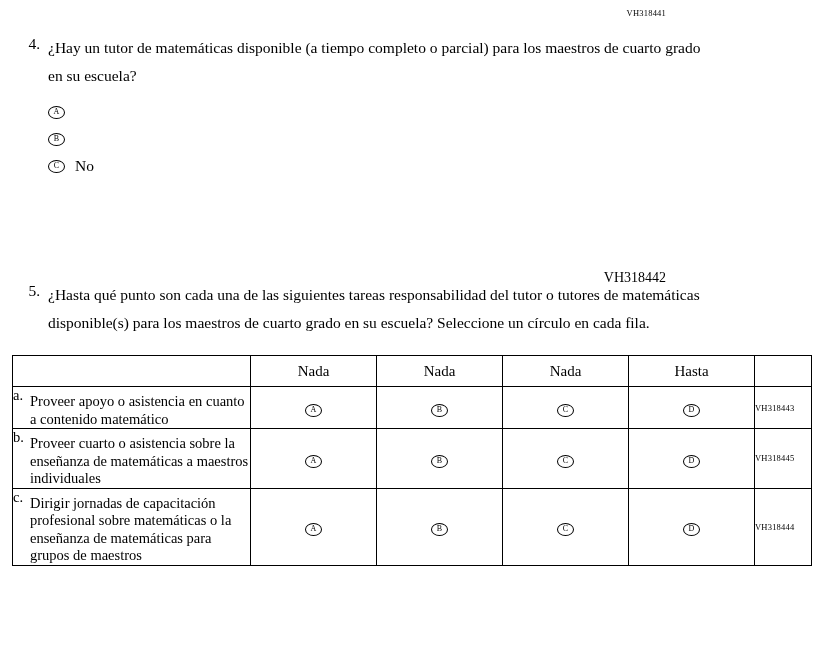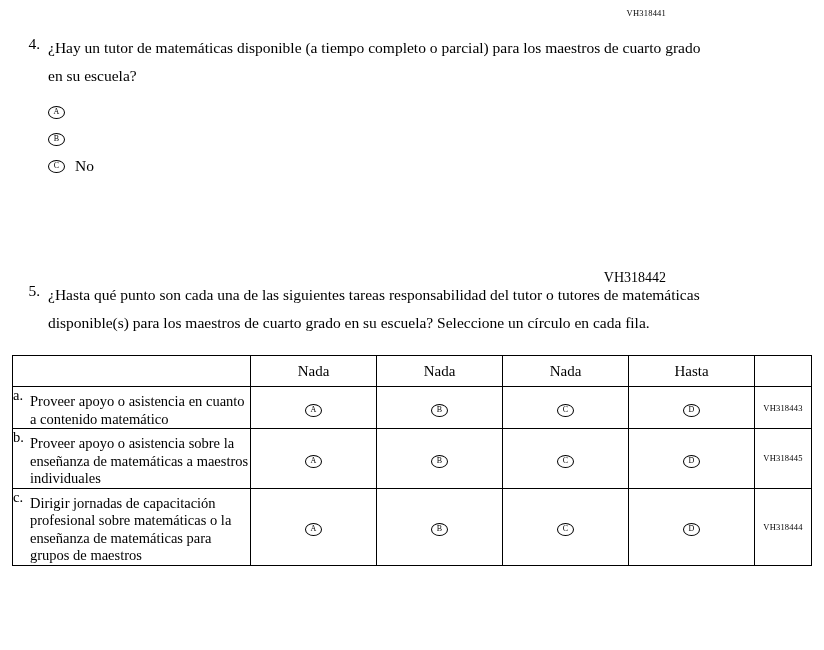--- a/index.html
+++ b/index.html
@@ -136,21 +136,20 @@
     flex: 0 0 17px;
   }
   .stub-label {
     flex: 1 1 auto;
     margin-top: 6px;
   }
   .opt-cell {
     text-align: center;
   }
   .id-cell {
-    text-align: center;
     font-size: 8.5px;
     letter-spacing: 0.2px;
   }
   .bubble-sm {
     display: inline-block;
     width: 15px;
     height: 11px;
     border: 1px solid #000;
     border-radius: 50%;
     text-align: center;
@@ -234,21 +233,21 @@
         </td>
         <td class="opt-cell">
           <span class="bubble-sm">D</span>
         </td>
         <td class="id-cell">VH318443</td>
       </tr>
       <tr>
         <td class="stub-cell">
           <div class="stub-inner">
             <span class="stub-letter">b.</span>
-            <span class="stub-label">Proveer apoyo o asistencia sobre la enseñanza de matemáticas a maestros individuales</span>
+            <span class="stub-label">Proveer cuarto o asistencia sobre la enseñanza de matemáticas a maestros individuales</span>
           </div>
         </td>
         <td class="opt-cell">
           <span class="bubble-sm">A</span>
         </td>
         <td class="opt-cell">
           <span class="bubble-sm">B</span>
         </td>
         <td class="opt-cell">
           <span class="bubble-sm">C</span>

